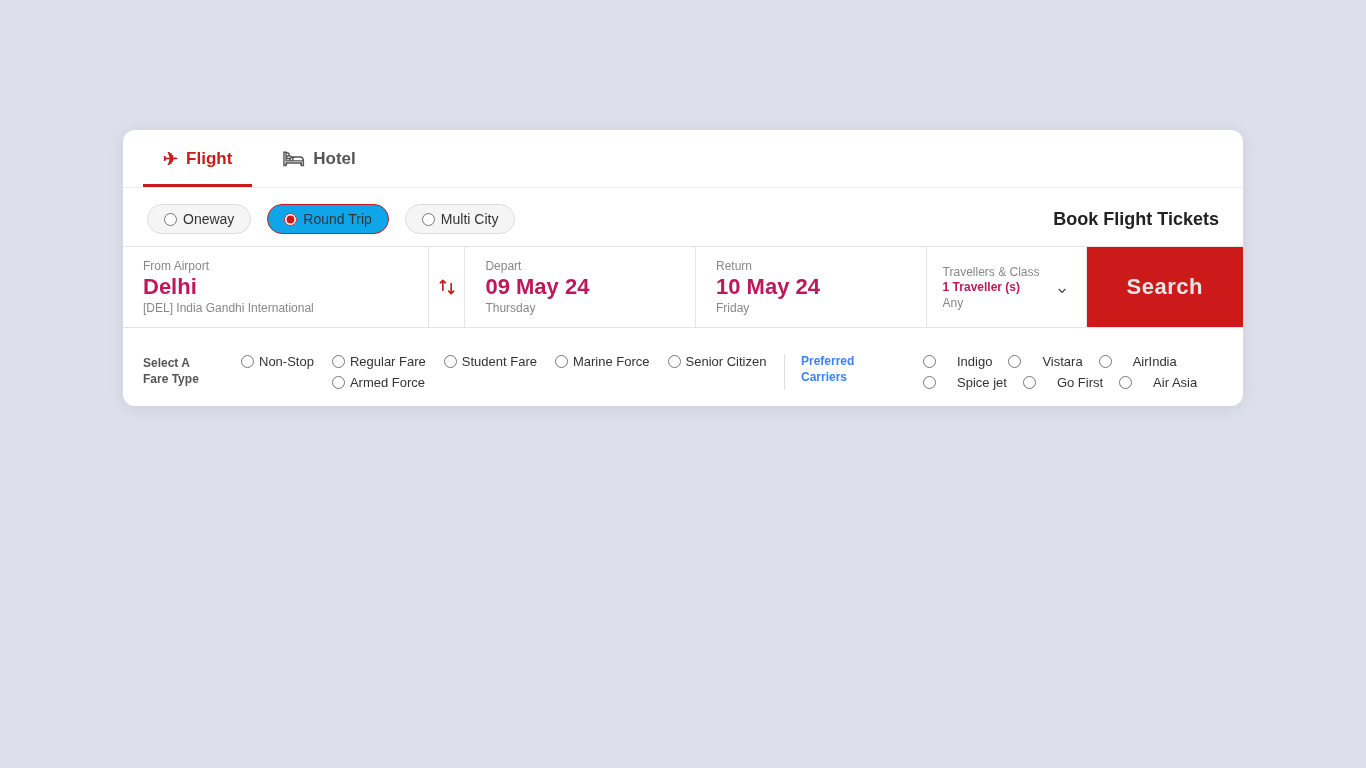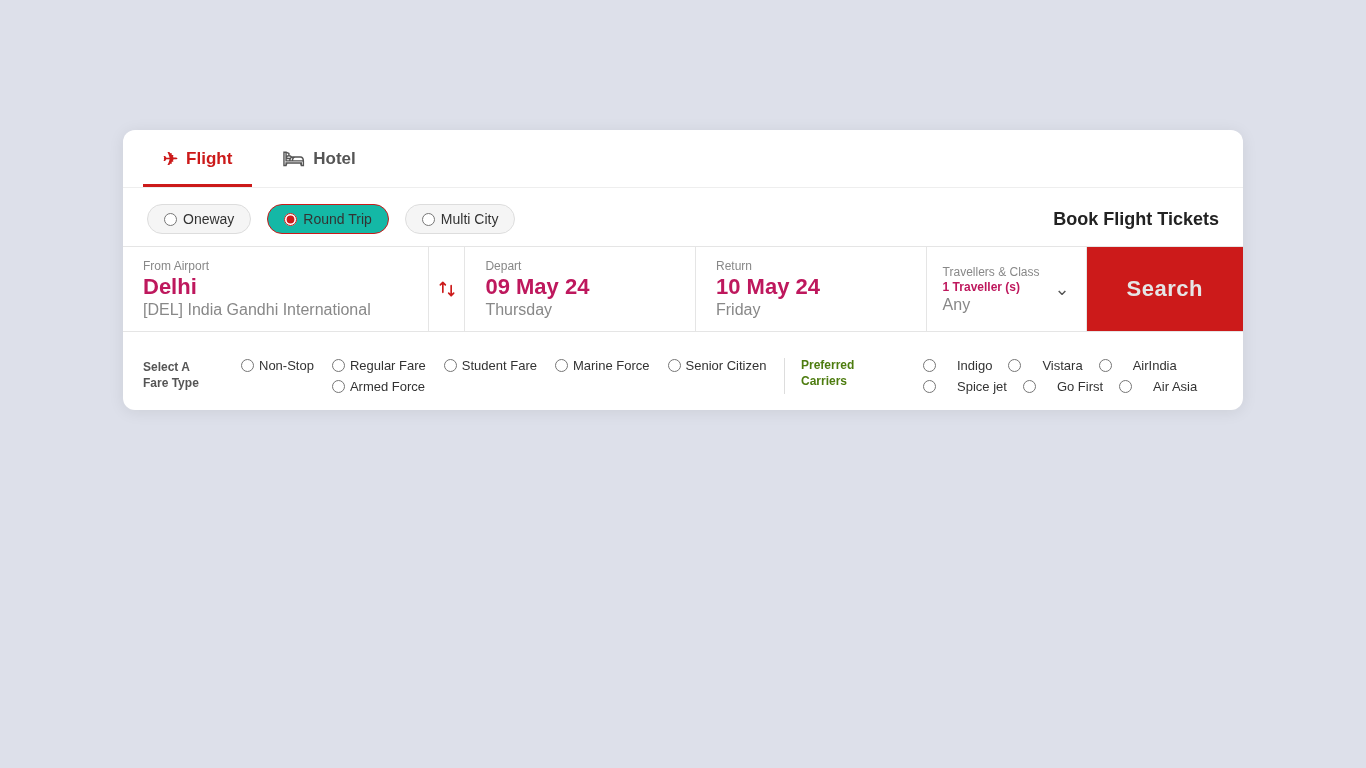--- a/index.html
+++ b/index.html
@@ -69,21 +69,21 @@
       font-size: 14px;
       color: #333;
       background: #f5f5f5;
       border-radius: 20px;
       padding: 6px 16px;
       border: 1.5px solid #ddd;
     }
 
     .radio-label.selected {
       border-color: #cc1a1a;
-      background: #14b8a6;
+      background: #0ea5e9;
     }
 
     .radio-label input[type="radio"] {
       accent-color: #cc1a1a;
     }
 
     .book-title {
       margin-left: auto;
       font-size: 18px;
       font-weight: 700;
@@ -118,21 +118,21 @@
     }
 
     .field-main {
       font-size: 22px;
       font-weight: 700;
       color: #be185d;
       line-height: 1.1;
     }
 
     .field-sub {
-      font-size: 16px;
+      font-size: 12px;
       color: #888;
       margin-top: 2px;
     }
 
     .swap-btn {
       display: flex;
       align-items: center;
       justify-content: center;
       width: 36px;
       background: #fff;
@@ -229,21 +229,21 @@
     .divider-v {
       width: 1px;
       background: #ddd;
       margin: 0 16px;
       align-self: stretch;
     }
 
     .preferred-carriers {
       min-width: 110px;
       font-size: 12px;
-      color: #4d7c0f;
+      color: #3b82f6;
       font-weight: 600;
       line-height: 1.3;
     }
 
     .carrier-options {
       display: flex;
       flex-wrap: wrap;
       gap: 6px 16px;
     }
 

